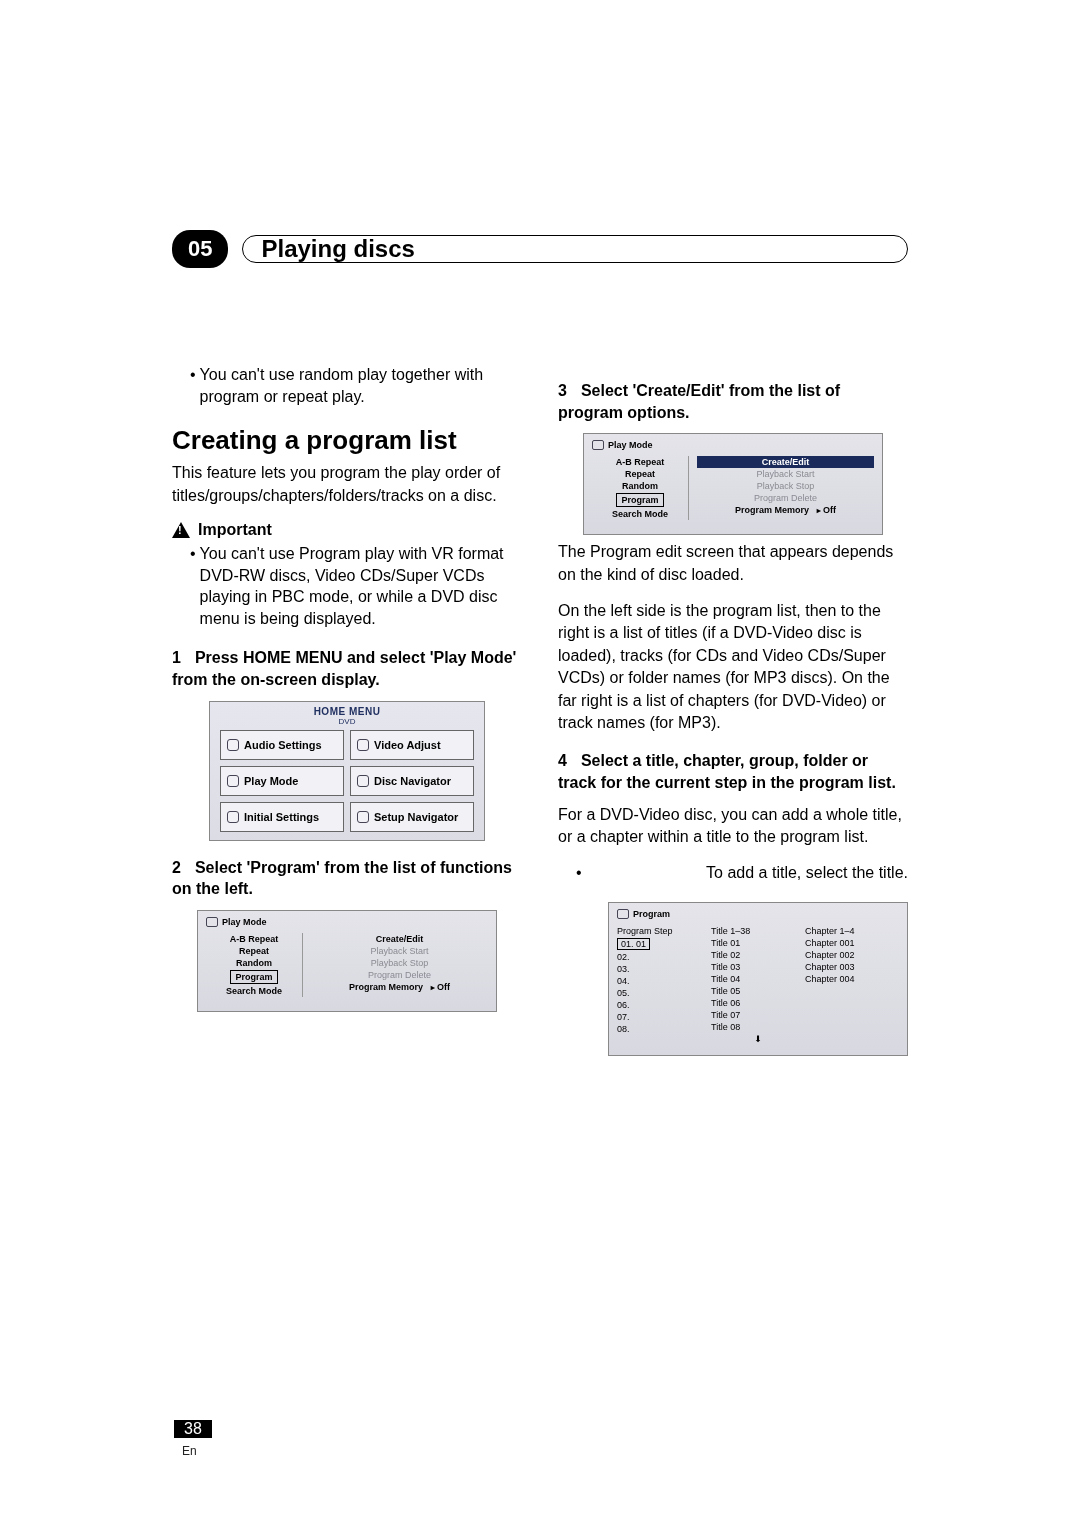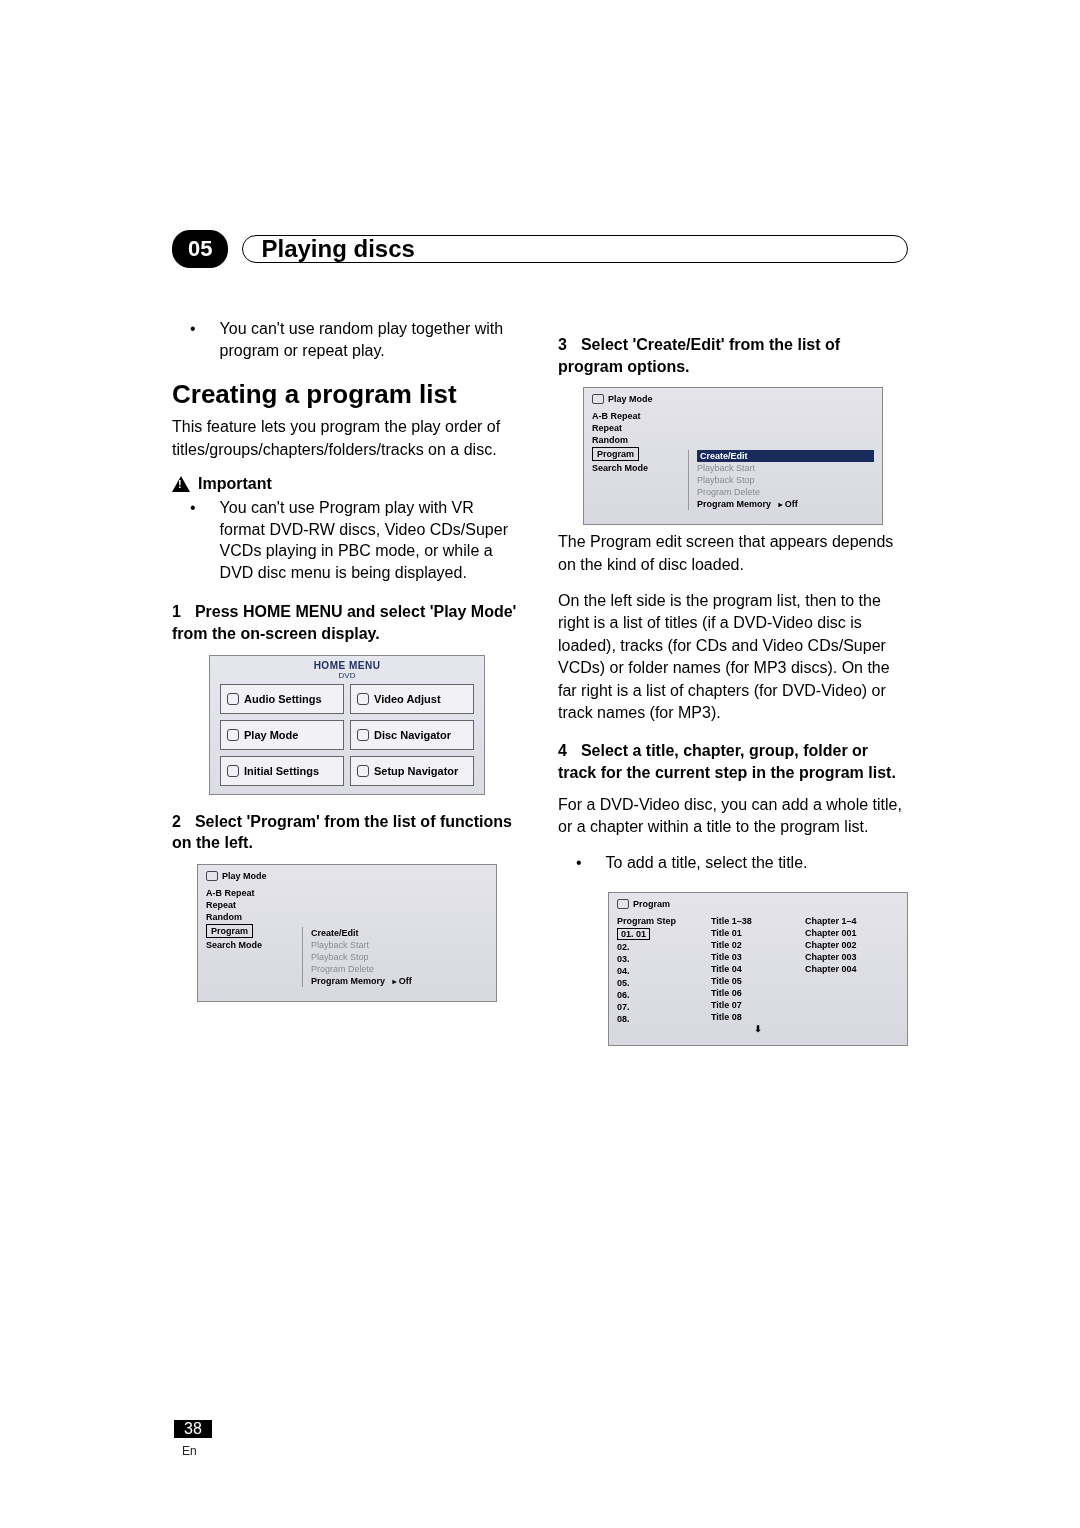--- a/index.html
+++ b/index.html
@@ -11,21 +11,21 @@
     color: #000;
     position: relative;
   }
   .page {
     padding: 230px 172px 80px 172px;
   }
   .header-row {
     display: flex;
     align-items: center;
     gap: 14px;
-    margin-bottom: 50px;
+    margin-bottom: 96px;
   }
   .chapter-badge {
     background: #000;
     color: #fff;
     font-weight: bold;
     font-size: 22px;
     padding: 6px 16px;
     border-radius: 18px;
   }
   .chapter-title-wrap {
@@ -44,24 +44,25 @@
   .columns {
     display: flex;
     gap: 36px;
   }
   .col {
     flex: 1;
     min-width: 0;
   }
   .bullet-item {
     display: flex;
-    gap: 24px;
+    gap: 4px;
     margin: 0 0 18px 18px;
     font-size: 16px;
     line-height: 1.35;
+    justify-content: space-between;
   }
   .bullet-dot::before { content: "•"; }
   h2.section {
     font-size: 26px;
     font-weight: bold;
     margin: 12px 0 6px 0;
   }
   .body-text {
     font-size: 16px;
     line-height: 1.4;
@@ -157,45 +158,45 @@
     align-items: center;
     gap: 4px;
     margin-bottom: 6px;
   }
   .pm-ic {
     width: 12px; height: 10px;
     border: 1px solid #445;
     border-radius: 2px;
     display:inline-block;
   }
-  .pm-body { display: flex; }
+  .pm-body { display: flex; text-align: center; }
   .pm-left { width: 96px; }
   .pm-left div { padding: 1px 0; font-weight: bold; }
   .pm-left .sel {
     border: 0.9px solid #000;
     padding: 1px 4px;
     display: inline-block;
   }
-  .pm-right { flex:1; border-left:1px solid #999; padding-left:8px;margin-top:40px; }
+  .pm-right { flex:1; border-left:1px solid #999; padding-left:8px; }
   .pm-right div { padding: 1px 0; }
   .pm-right .sel { font-weight: bold; }
   .pm-right .dim { color: #8a8a92; }
   .pm-right .arrow::before { content:"▸ "; font-size:8px; }
   
   .program-panel {
     width: 300px;
     margin: 8px 0 6px auto;
     border: 1px solid #888;
     background: linear-gradient(#e4e4ea, #d8d8e0);
     font-size: 9px;
     padding: 6px 8px 10px 8px;
   }
   .pg-cols { display: flex; }
   .pg-col { flex: 1; }
-  .pg-cell { padding: 1px 0; font-weight: bold; }
+  .pg-cell { padding: 1px 0; font-weight: normal; }
   .pg-sel { border:0.9px solid #000; display:inline-block; padding:0 3px;}
   .pg-down { text-align:center; }
   
   .page-num-badge {
     position: absolute;
     left: 174px;
     bottom: 90px;
     background: #000;
     color: #fff;
     font-weight: normal;

